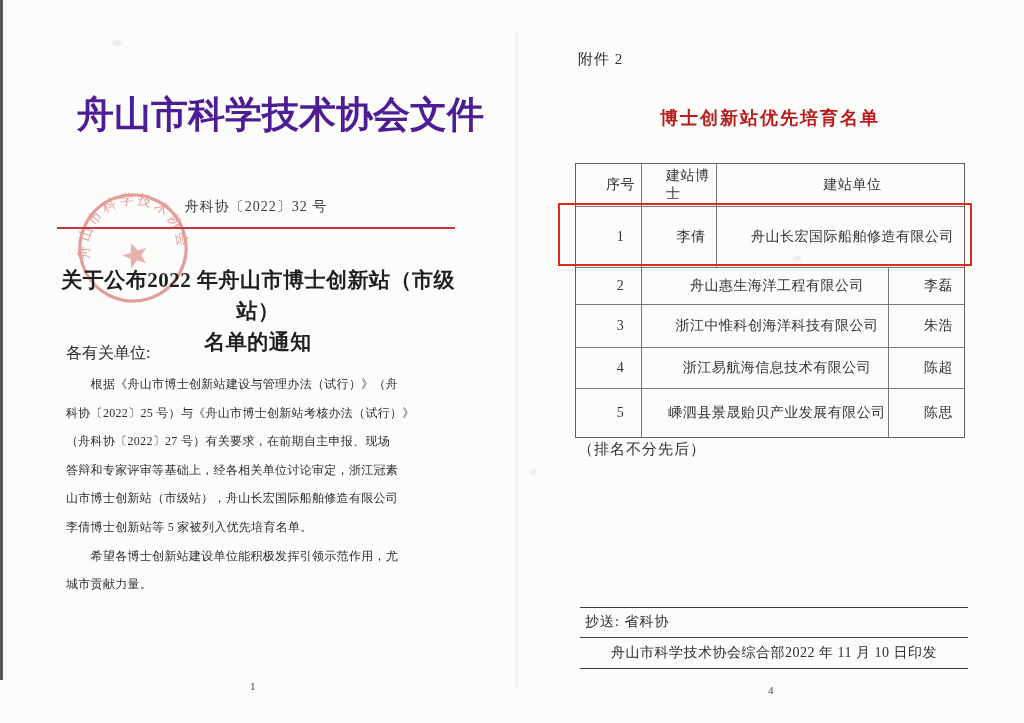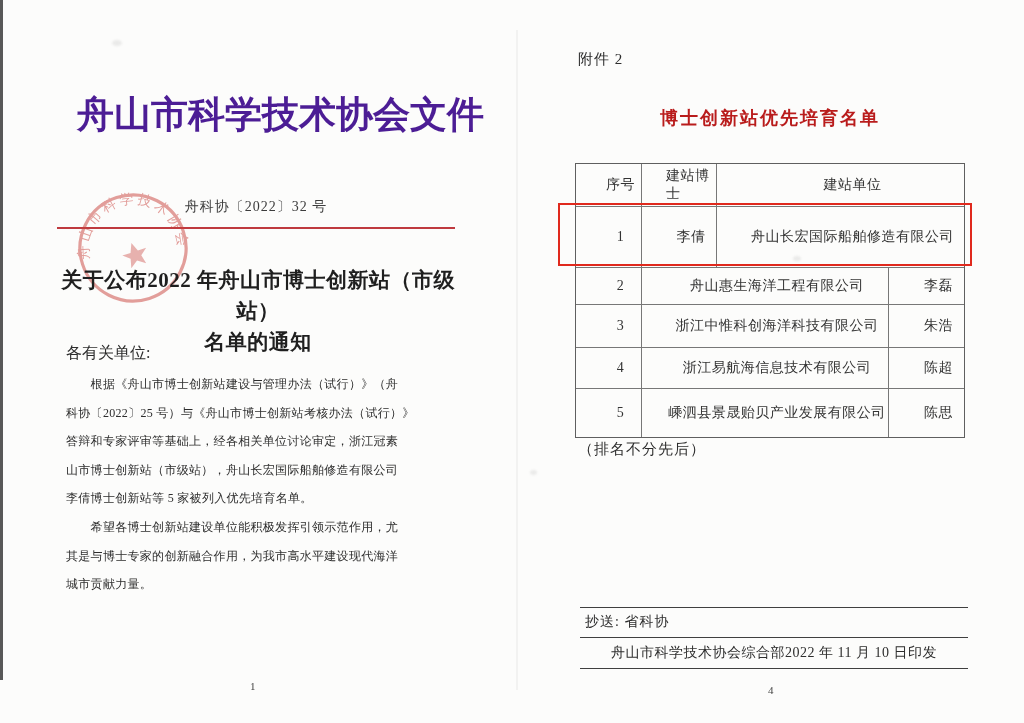--- a/index.html
+++ b/index.html
@@ -97,25 +97,25 @@
   <div class="abs doc-title">
     <div>关于公布2022 年舟山市博士创新站（市级站）</div>
     <div>名单的通知</div>
   </div>
 
   <div class="abs salutation">各有关单位:</div>
 
   <div class="abs doc-body">
       <div class="bline">　　根据《舟山市博士创新站建设与管理办法（试行）》（舟</div>
       <div class="bline">科协〔2022〕25 号）与《舟山市博士创新站考核办法（试行）》</div>
+      <div class="bline">（舟科协〔2022〕27 号）有关要求，在前期自主申报、现场</div>
       <div class="bline">答辩和专家评审等基础上，经各相关单位讨论审定，浙江冠素</div>
       <div class="bline">山市博士创新站（市级站），舟山长宏国际船舶修造有限公司</div>
       <div class="bline">李倩博士创新站等 5 家被列入优先培育名单。</div>
       <div class="bline">　　希望各博士创新站建设单位能积极发挥引领示范作用，尤</div>
-      <div class="bline">其是与博士专家的创新融合作用，为我市高水平建设现代海洋</div>
       <div class="bline">城市贡献力量。</div>
     </div>
 
   <div class="abs pageno pageno-left">1</div>
 </div>
 
 <div>
 
   <div class="abs attachment-label">附件 2</div>
 

